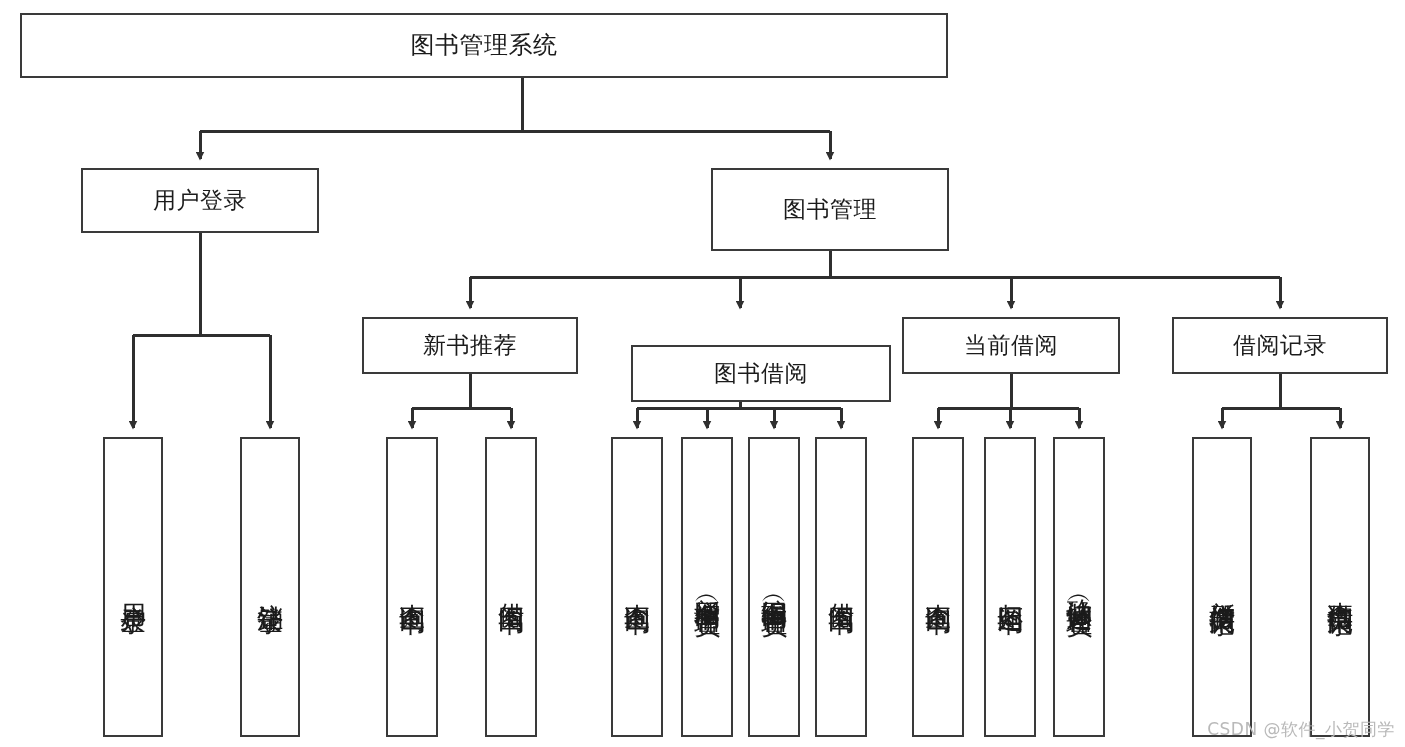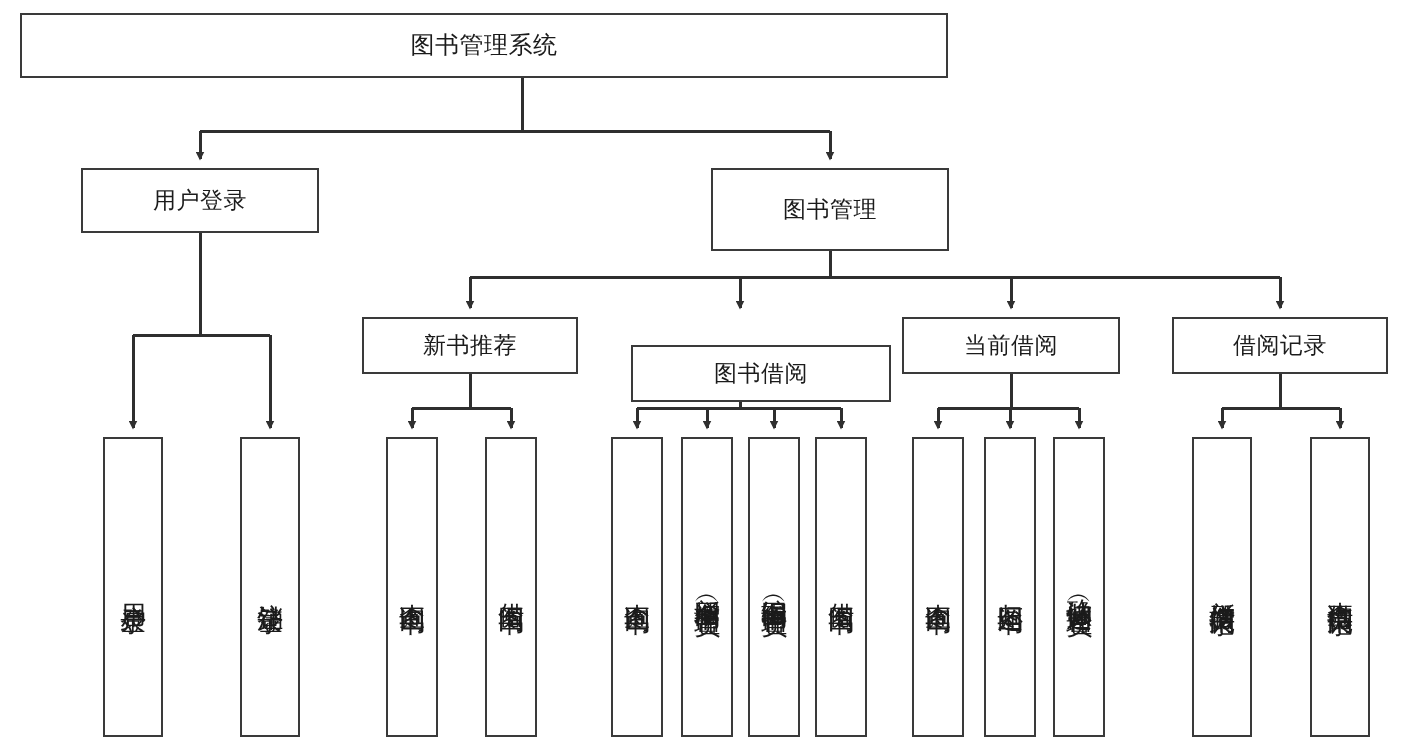--- a/index.html
+++ b/index.html
@@ -188,14 +188,15 @@
   <div class="node vert" style="left: 1053px; top: 437px; width: 52px; height: 300px;">
     <span class="node-label">确认归还（管理员）</span>
   </div>
   <div class="node vert" style="left: 1192px; top: 437px; width: 60px; height: 300px;">
     <span class="node-label">新增借阅记录</span>
   </div>
   <div class="node vert" style="left: 1310px; top: 437px; width: 60px; height: 300px;">
     <span class="node-label">查询借阅记录</span>
   </div>
 
+  <div class="watermark">CSDN @软件_小贺同学</div>
 
 </div>
 
 </body></html>

